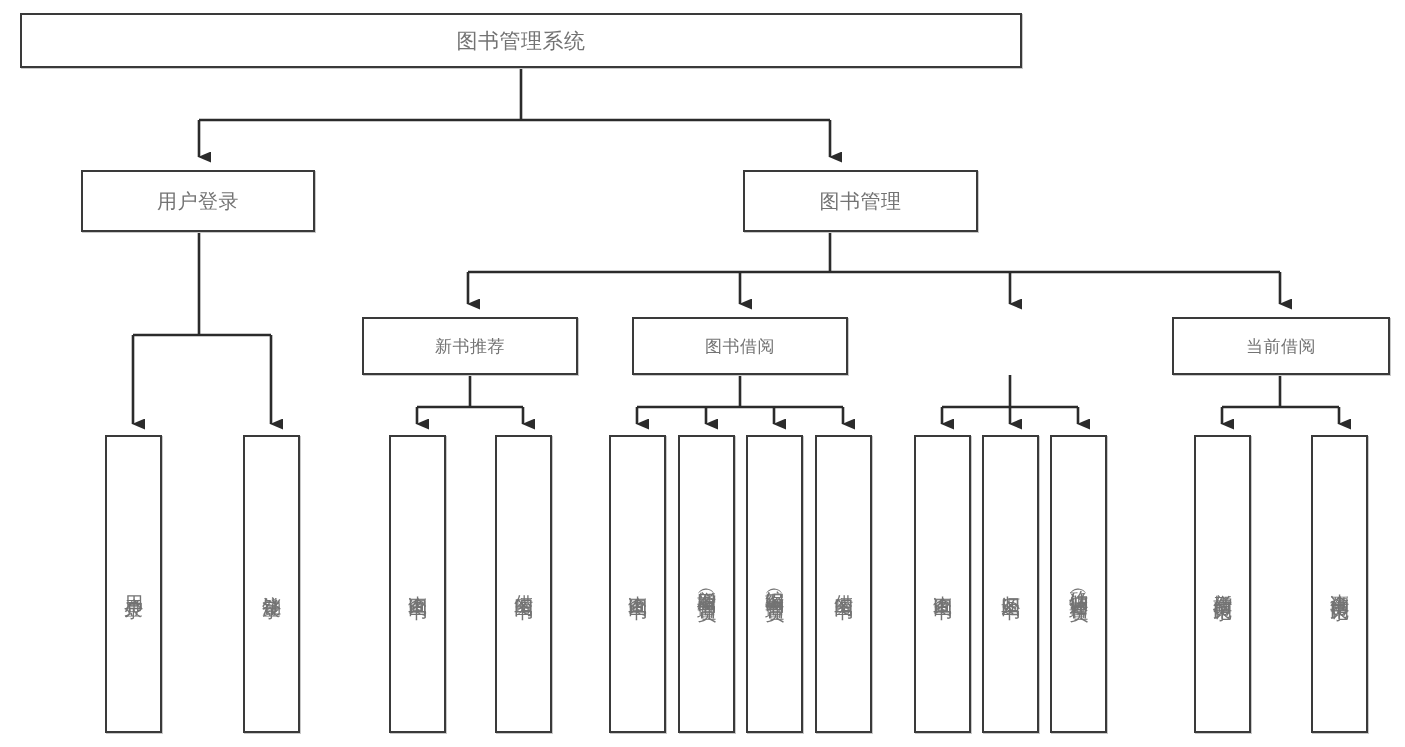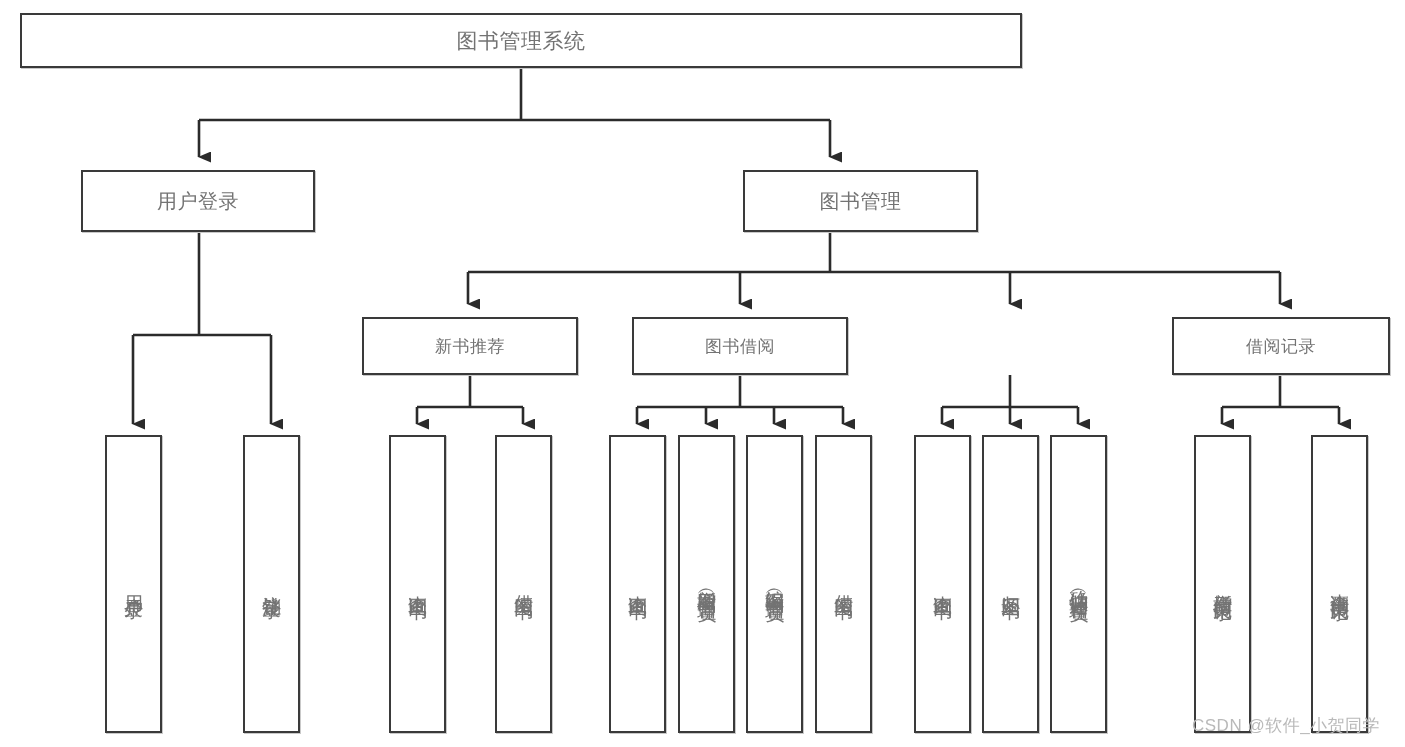--- a/index.html
+++ b/index.html
@@ -140,21 +140,21 @@
     <span class="node-label">图书管理</span>
   </div>
 
   <div class="node-box node-l3" style="left:362px;top:317px;width:216px;height:58px;">
     <span class="node-label">新书推荐</span>
   </div>
   <div class="node-box node-l3" style="left:632px;top:317px;width:216px;height:58px;">
     <span class="node-label">图书借阅</span>
   </div>
   <div class="node-box node-l3" style="left:1172px;top:317px;width:218px;height:58px;">
-    <span class="node-label">借阅记录</span>
+    <span class="node-label">当前借阅</span>
   </div>
 
   <div class="node-box node-leaf" style="left:105px;top:435px;width:57px;height:298px;">
     <span class="node-label">用户登录</span>
   </div>
   <div class="node-box node-leaf" style="left:243px;top:435px;width:57px;height:298px;">
     <span class="node-label">注销登录</span>
   </div>
 
   <div class="node-box node-leaf" style="left:389px;top:435px;width:57px;height:298px;">
@@ -187,14 +187,13 @@
     <span class="node-label">确认归还（管理员）</span>
   </div>
 
   <div class="node-box node-leaf" style="left:1194px;top:435px;width:57px;height:298px;">
     <span class="node-label">新增借阅记录</span>
   </div>
   <div class="node-box node-leaf" style="left:1311px;top:435px;width:57px;height:298px;">
     <span class="node-label">查询借阅记录</span>
   </div>
 
-  <div id="watermark">CSDN @软件_小贺同学</div>
 </div>
 
 </body></html>

